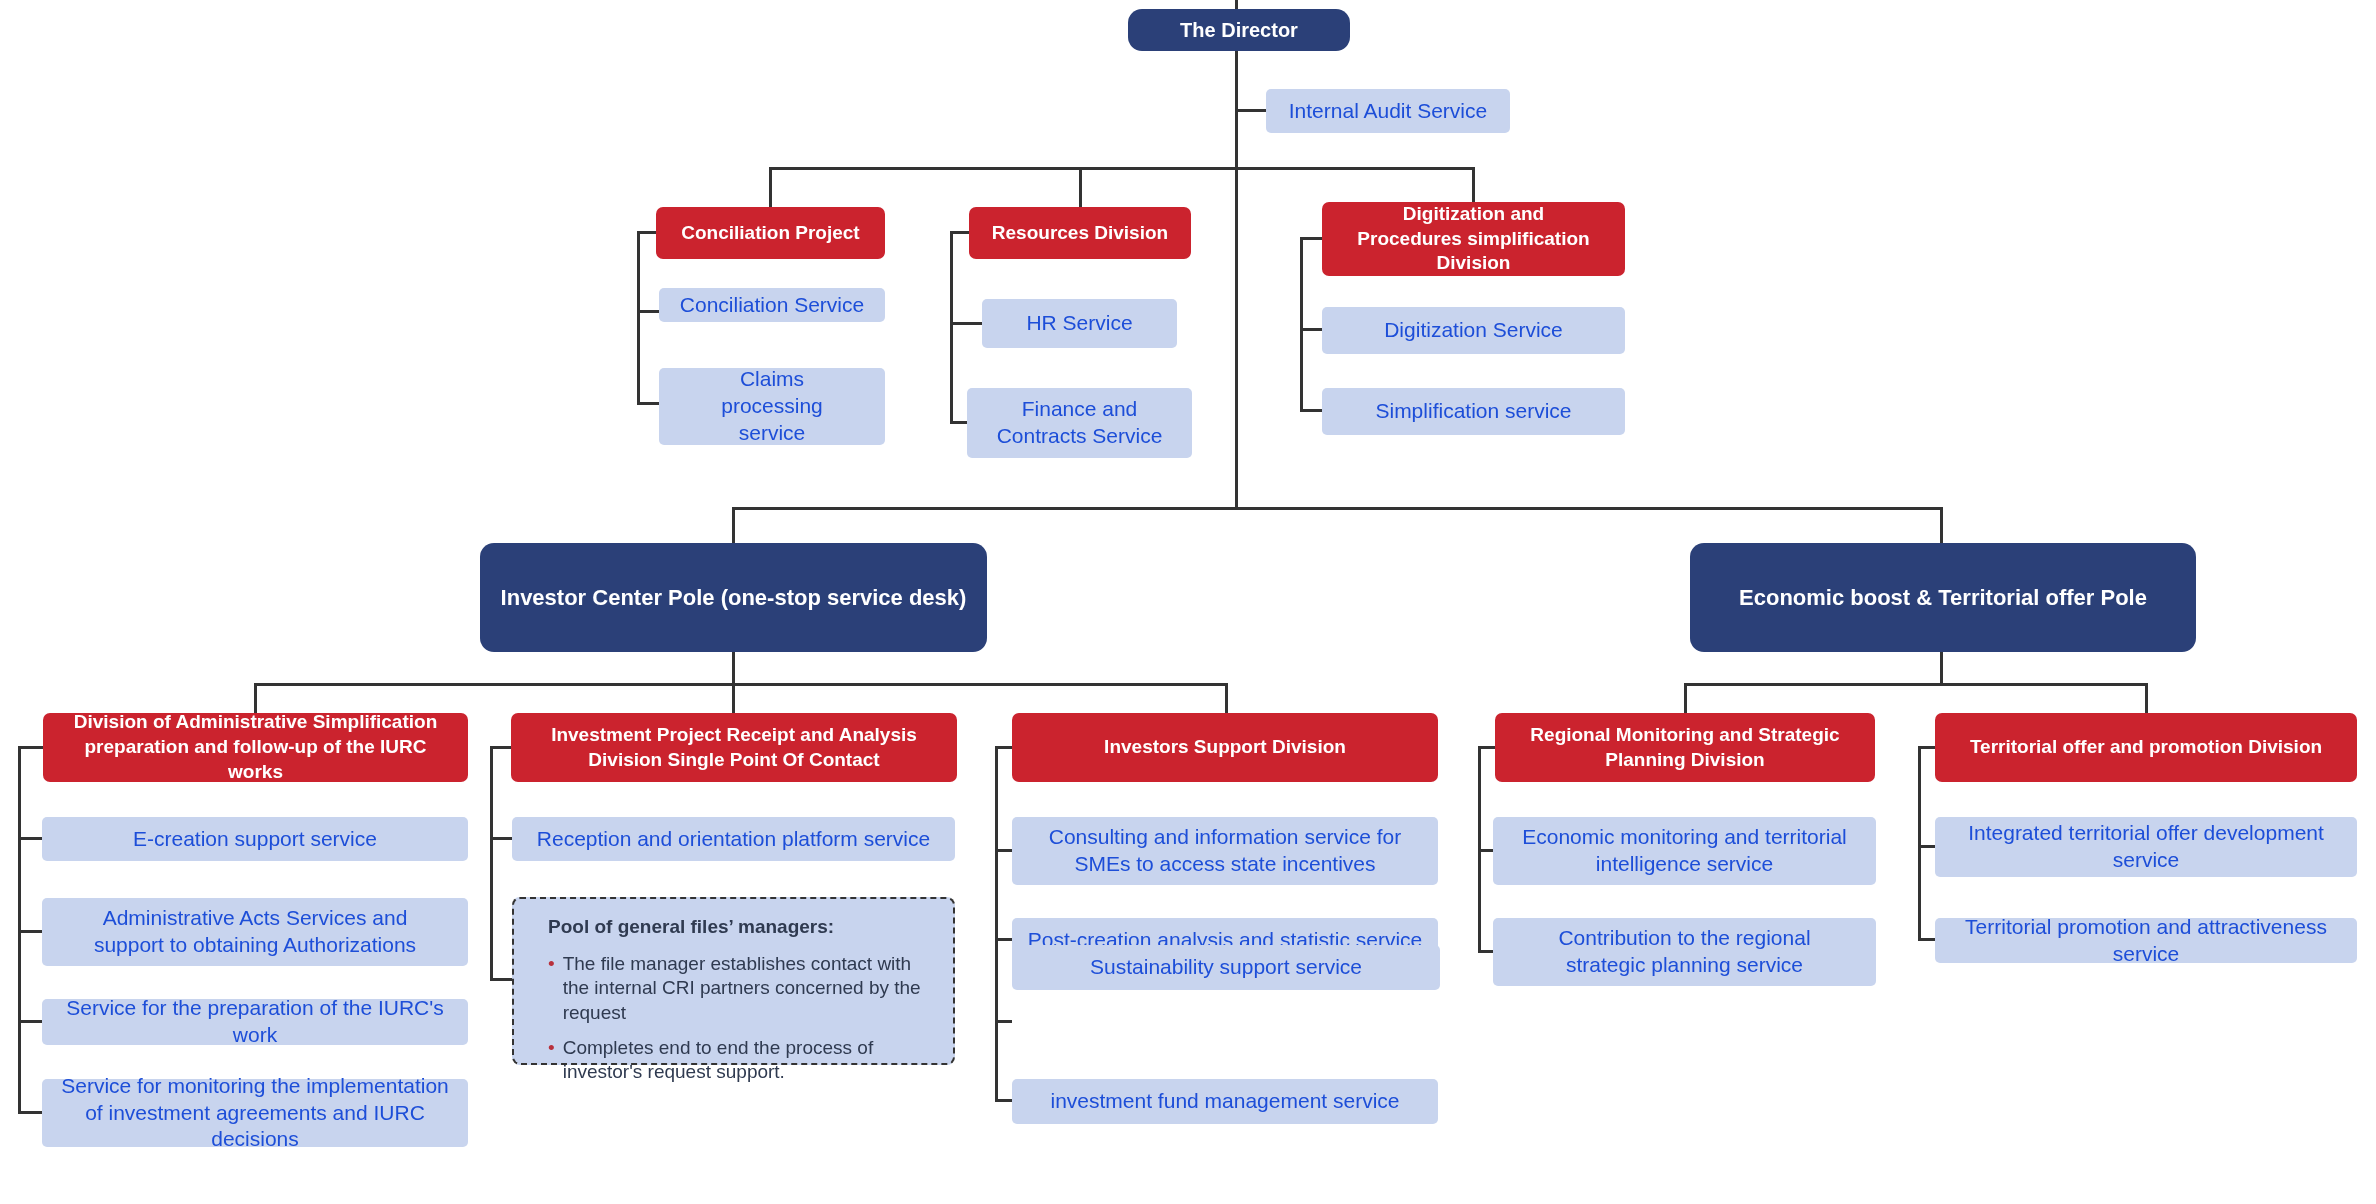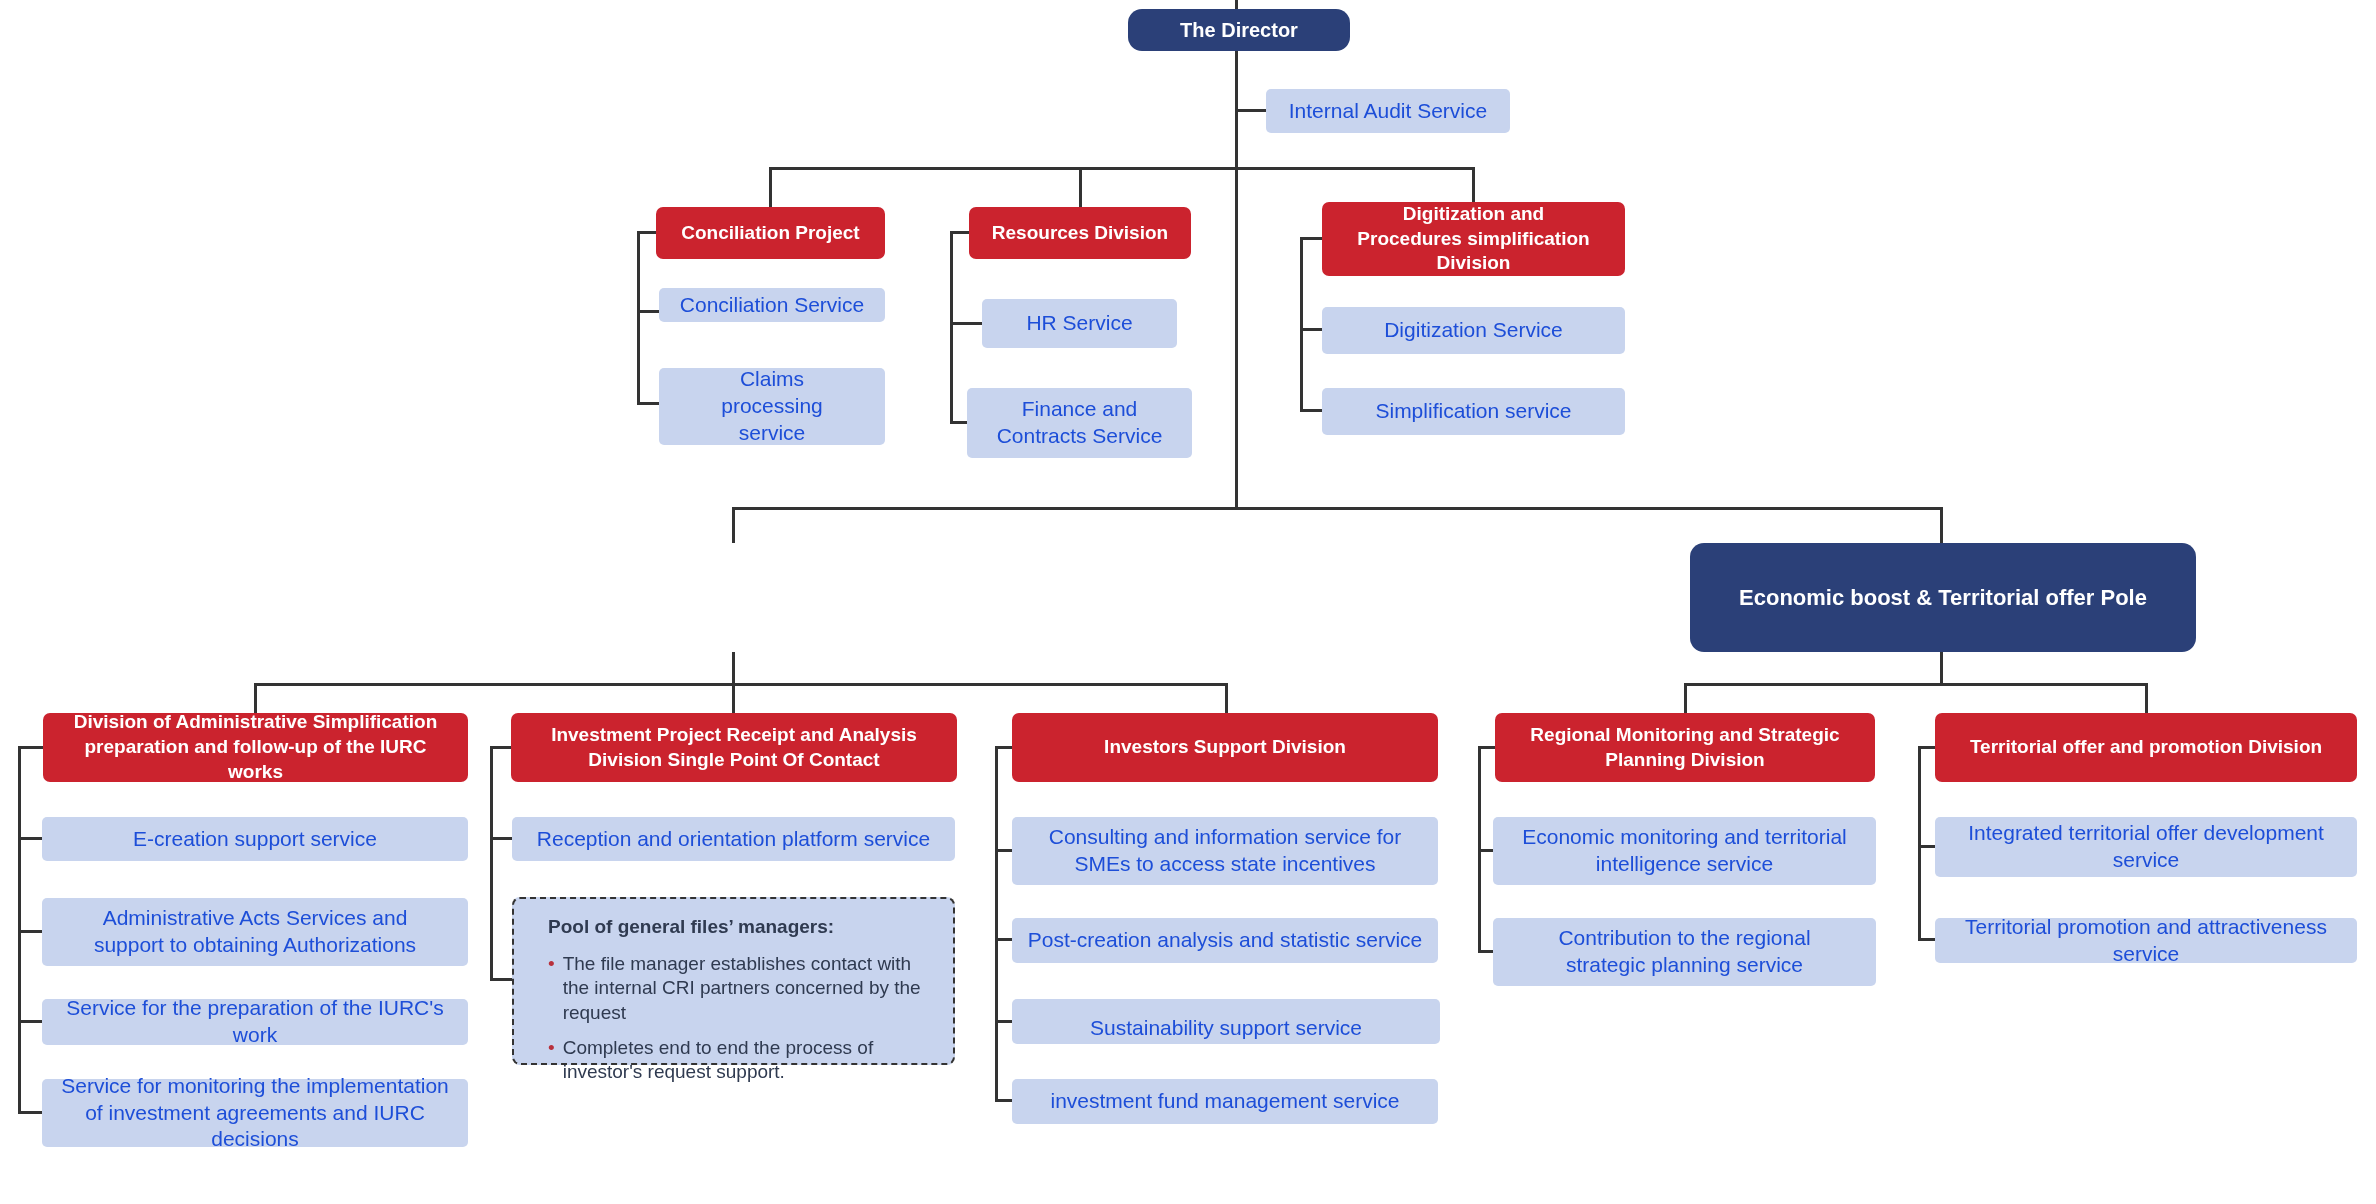--- a/index.html
+++ b/index.html
@@ -126,20 +126,23 @@
   <div class="box red" style="left:1322px;top:202px;width:303px;height:74px;">
     <span class="pad" style="max-width:250px;">Digitization and Procedures simplification Division</span>
   </div>
   <div class="box svc" style="left:1322px;top:307px;width:303px;height:47px;">
     <span class="pad">Digitization Service</span>
   </div>
   <div class="box svc" style="left:1322px;top:388px;width:303px;height:47px;">
     <span class="pad">Simplification service</span>
   </div>
 
+  <div class="box navy pole" style="left:480px;top:543px;width:507px;height:109px;">
+    <span class="pad">Investor Center Pole (one-stop service desk)</span>
+  </div>
   <div class="box navy pole" style="left:1690px;top:543px;width:506px;height:109px;">
     <span class="pad">Economic boost &amp; Territorial offer Pole</span>
   </div>
 
   <div class="box red" style="left:43px;top:713px;width:425px;height:69px;">
     <span class="pad" style="max-width:400px;">Division of Administrative Simplification preparation and follow-up of the IURC works</span>
   </div>
   <div class="box svc" style="left:42px;top:817px;width:426px;height:44px;">
     <span class="pad">E-creation support service</span>
   </div>
@@ -173,21 +176,21 @@
 
   <div class="box red" style="left:1012px;top:713px;width:426px;height:69px;">
     <span class="pad">Investors Support Division</span>
   </div>
   <div class="box svc" style="left:1012px;top:817px;width:426px;height:68px;">
     <span class="pad" style="max-width:380px;">Consulting and information service for SMEs to access state incentives</span>
   </div>
   <div class="box svc" style="left:1012px;top:918px;width:426px;height:45px;">
     <span class="pad">Post-creation analysis and statistic service</span>
   </div>
-  <div class="box svc" style="left:1012px;top:999px;width:428px;height:45px;align-items:flex-end;">
+  <div class="box svc" style="left:1012px;top:945px;width:428px;height:45px;">
     <span class="pad">Sustainability support service</span>
   </div>
   <div class="box svc" style="left:1012px;top:1079px;width:426px;height:45px;">
     <span class="pad">investment fund management service</span>
   </div>
 
   <div class="box red" style="left:1495px;top:713px;width:380px;height:69px;">
     <span class="pad" style="max-width:330px;">Regional Monitoring and Strategic Planning Division</span>
   </div>
   <div class="box svc" style="left:1493px;top:817px;width:383px;height:68px;">

